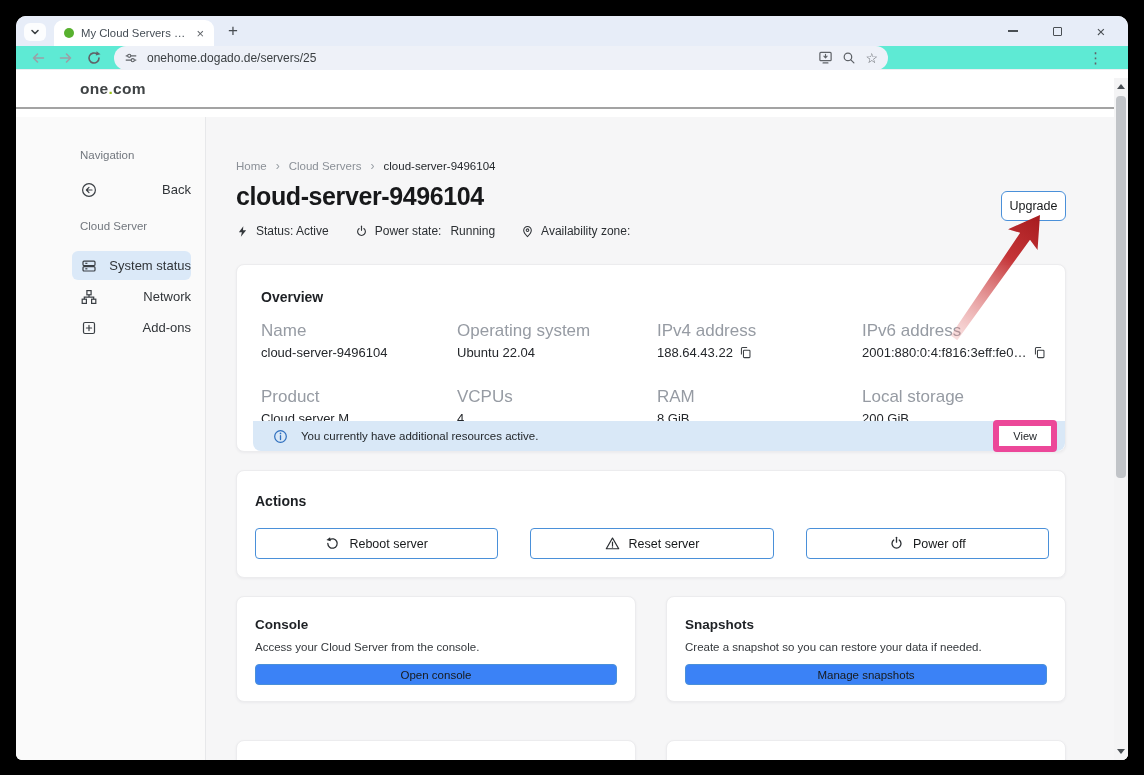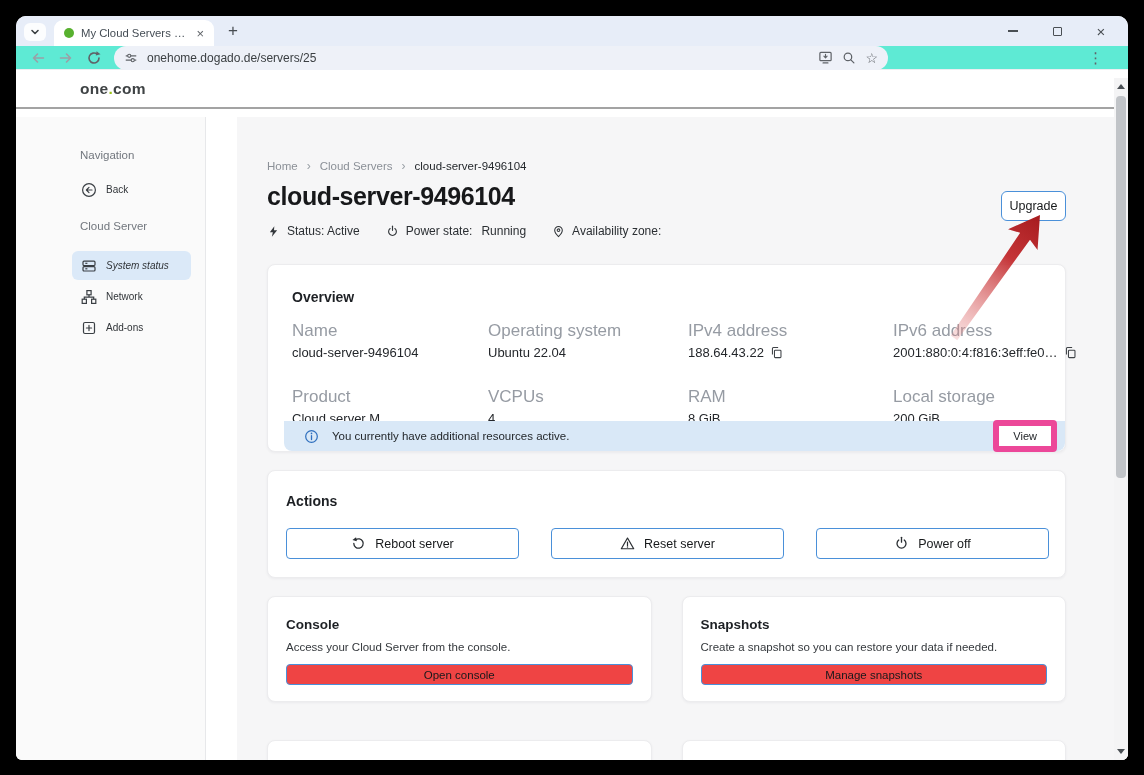--- a/index.html
+++ b/index.html
@@ -55,33 +55,33 @@
   .star-glyph { font-size:14px; color:#5f6368; line-height:1; }
   .kebab { margin-left:auto; margin-right:8px; font-size:15px; color:#5f6368; letter-spacing:0; }
   
   .app-header {
     height:39px; background:#fff; border-bottom:2px solid #a3a3a3;
     display:flex; align-items:center; padding-left:64px;
   }
   .logo { font-size:15.5px; font-weight:bold; color:#3f4345; letter-spacing:.3px; }
   .logo .dot { color:#9dc41a; }
   
-  .app-body { position:absolute; top:101px; left:0; right:0; bottom:0; display:flex;gap:31px; }
+  .app-body { position:absolute; top:101px; left:0; right:0; bottom:0; display:flex; }
   .sidebar {
     width:190px; flex:none; background:#fafafa; border-right:1px solid #e7e8ea; padding-top:32px;
   }
   .side-label { margin-left:64px; font-size:11.5px; color:#72777e; }
   .lbl-nav { margin-bottom:14px; }
   .lbl-section { margin-top:16px; margin-bottom:19px; }
   .side-item {
     display:flex; align-items:center; gap:9px; height:29px;
     margin:2px 14px 2px 56px; padding-left:9px; border-radius:6px;
-    font-size:10px; color:#303438; cursor:default;
-  }
-  .side-item.active { background:#dbe9f8;font-style:italic; }
+    font-size:13px; color:#303438; cursor:default;justify-content:space-between;
+  }
+  .side-item.active { background:#dbe9f8; }
   .side-icon { display:flex; align-items:center; color:#3a3f44; flex:none; }
   
   .content { flex:1; position:relative; padding:42px 62px 0 30px; background:#f6f6f7; overflow:hidden; }
   .breadcrumb { display:flex; align-items:center; gap:9px; font-size:11.5px; color:#8b9097; }
   .crumb-sep { color:#9aa0a6; font-size:12px; }
   .crumb-last { color:#24282c; }
   .page-title { margin-top:9px; font-size:25px; font-weight:bold; color:#17181a; letter-spacing:-.4px; }
   .status-row { margin-top:13px; display:flex; align-items:center; gap:26px; font-size:12px; color:#2b2f33; }
   .chip { display:flex; align-items:center; gap:7px; }
   .chip .ic { display:flex; align-items:center; color:#33373b; }
@@ -120,21 +120,21 @@
     display:flex; align-items:center; justify-content:center; gap:9px;
     font-size:12.5px; color:#17191b; font-family:"Liberation Sans", sans-serif;
   }
   .action-btn .ic { display:flex; align-items:center; color:#2b2f33; }
   
   .two-col { margin-top:18px; display:flex; gap:30px; }
   .half-card { flex:1; padding:20px 18px 16px; }
   .half-card .card-h { font-size:13.5px; }
   .half-desc { margin-top:9px; font-size:11.5px; color:#34383c; }
   .wide-btn {
-    margin-top:11px; width:100%; height:21px; background:#ef4444; border:1px solid #4a90d9;
+    margin-top:11px; width:100%; height:21px; background:#3b82f6; border:1px solid #4a90d9;
     border-radius:4px; font-size:11.5px; color:#17191b; font-family:"Liberation Sans", sans-serif;
   }
   .bottom-row { margin-top:38px; display:flex; gap:30px; }
   .bottom-card { flex:1; height:70px; padding:22px 18px; }
   
   .scrollbar {
     position:absolute; top:62px; right:0; bottom:0; width:14px; background:#f4f4f5;
     z-index:5;
   }
   .sb-thumb { position:absolute; left:2px; right:2px; top:18px; height:382px; background:#c1c4c8; border-radius:4px; }

